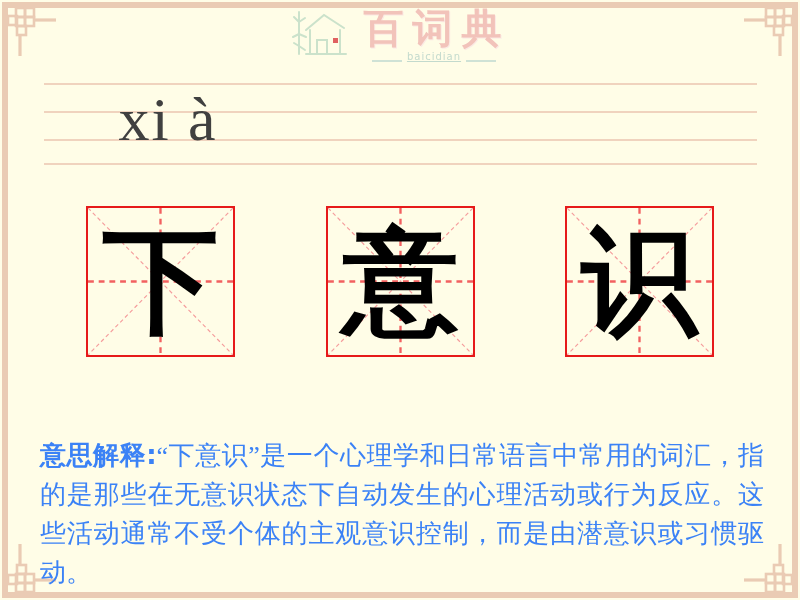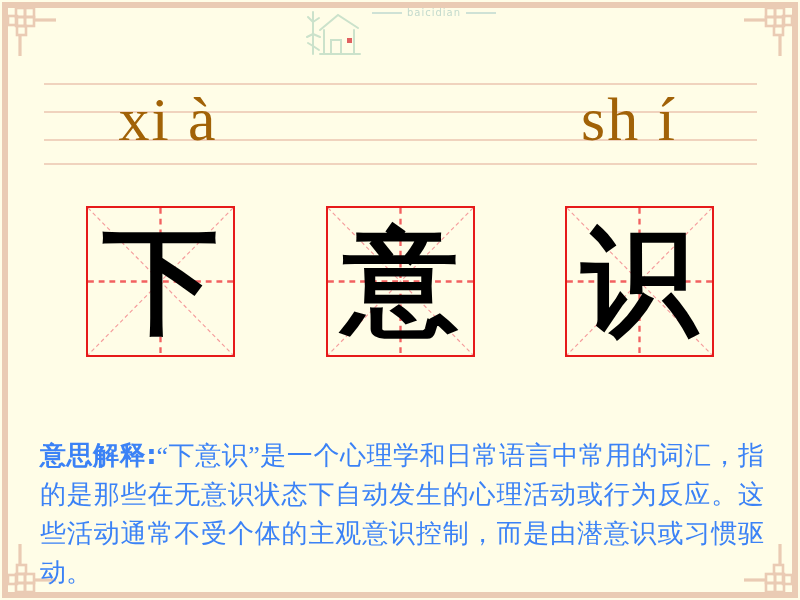--- a/index.html
+++ b/index.html
@@ -23,33 +23,33 @@
     display:flex;justify-content:center;align-items:flex-start;gap:10px;
   }
   .logo-icon{width:58px;height:54px;}
   .logo-textcol{display:flex;flex-direction:column;align-items:center;}
   .logo-title{
     font-size:40px;font-weight:bold;letter-spacing:9px;line-height:44px;
     color:#F2C3BA;text-shadow:1px 1px 0 #FBEAE4;
     font-family:"DejaVu Sans",sans-serif;white-space:nowrap;padding-left:6px;
   }
   .logo-sub{
-    display:flex;align-items:center;gap:5px;margin-top:1px;
-    color:#C3DACD;font-size:10px;letter-spacing:1px;
+    display:flex;align-items:flex-end;gap:5px;margin-top:1px;
+    color:#C3DACD;font-size:10px;letter-spacing:1px;text-decoration:underline;
   }
   .logo-sub .dash{width:30px;height:2px;background:#CFE2D6;}
   
   .staff-line{position:absolute;left:44px;width:713px;height:2px;background:#F0D3BE;}
   .pinyin-row{
     position:absolute;left:44px;top:80px;width:713px;height:85px;
   }
   .pinyin{
     position:absolute;transform:translateX(-50%);
     font-family:"Liberation Serif","DejaVu Serif",serif;
-    font-size:62px;color:#a16207;letter-spacing:2px;white-space:pre;
+    font-size:62px;color:#404040;letter-spacing:2px;white-space:pre;
     line-height:62px;top:8px;
   }
   .pinyin.p0{left:124px;}
   .pinyin.p1{left:350px;}
   .pinyin.p2{left:585px;}
   
   .charbox{
     position:absolute;top:206px;width:149px;height:151px;
     border:2px solid #E61A1A;box-sizing:border-box;background:#FFFDE7;
   }
@@ -144,36 +144,36 @@
       <path d="M9 28 l-6 3 M9 28 l7 3"></path>
       <path d="M9 40 l-5 -3 M9 40 l6 4"></path>
       <path d="M16 24 L34 9 L54 22"></path>
       <path d="M20 24 V48 M50 24 V48"></path>
       <path d="M16 48 H56"></path>
       <rect x="27" y="34" width="10" height="14"></rect>
     </g>
     <rect x="43" y="32" width="5" height="5" fill="#E06060"></rect>
   </svg>
   <div class="logo-textcol">
+    <div class="logo-title">百词典</div>
     <div class="logo-sub">
       <span class="dash"></span>
       <span>baicidian</span>
       <span class="dash"></span>
     </div>
   </div>
 </div>
 
 <div class="staff-line" style="top:83px"></div>
 <div class="staff-line" style="top:111px"></div>
 <div class="staff-line" style="top:139px"></div>
 <div class="staff-line" style="top:163px"></div>
 
 <div class="pinyin-row">
   <span class="pinyin p0">xi à</span>
-  <span class="pinyin p2">sh í</span>
 </div>
 
 <div class="charbox b0">
   <svg class="guides" viewBox="0 0 149 151" preserveAspectRatio="none">
     <line x1="0" y1="0" x2="149" y2="151" stroke="#F59C9C" stroke-width="1.2" stroke-dasharray="4 3"></line>
     <line x1="149" y1="0" x2="0" y2="151" stroke="#F59C9C" stroke-width="1.2" stroke-dasharray="4 3"></line>
     <line x1="74.5" y1="0" x2="74.5" y2="151" stroke="#F26060" stroke-width="2.4" stroke-dasharray="6 5"></line>
     <line x1="0" y1="75.5" x2="149" y2="75.5" stroke="#F26060" stroke-width="2.4" stroke-dasharray="6 5"></line>
   </svg>
   <div class="bigchar">下</div>

